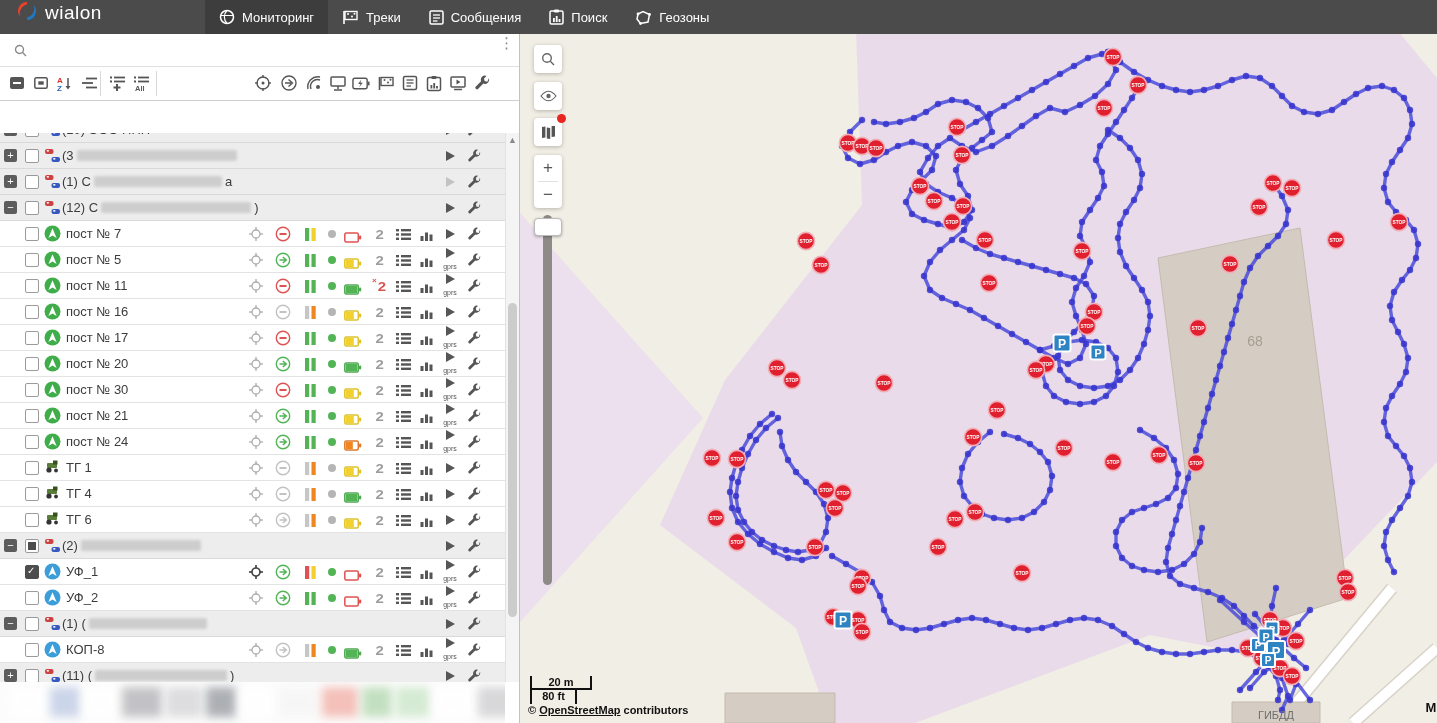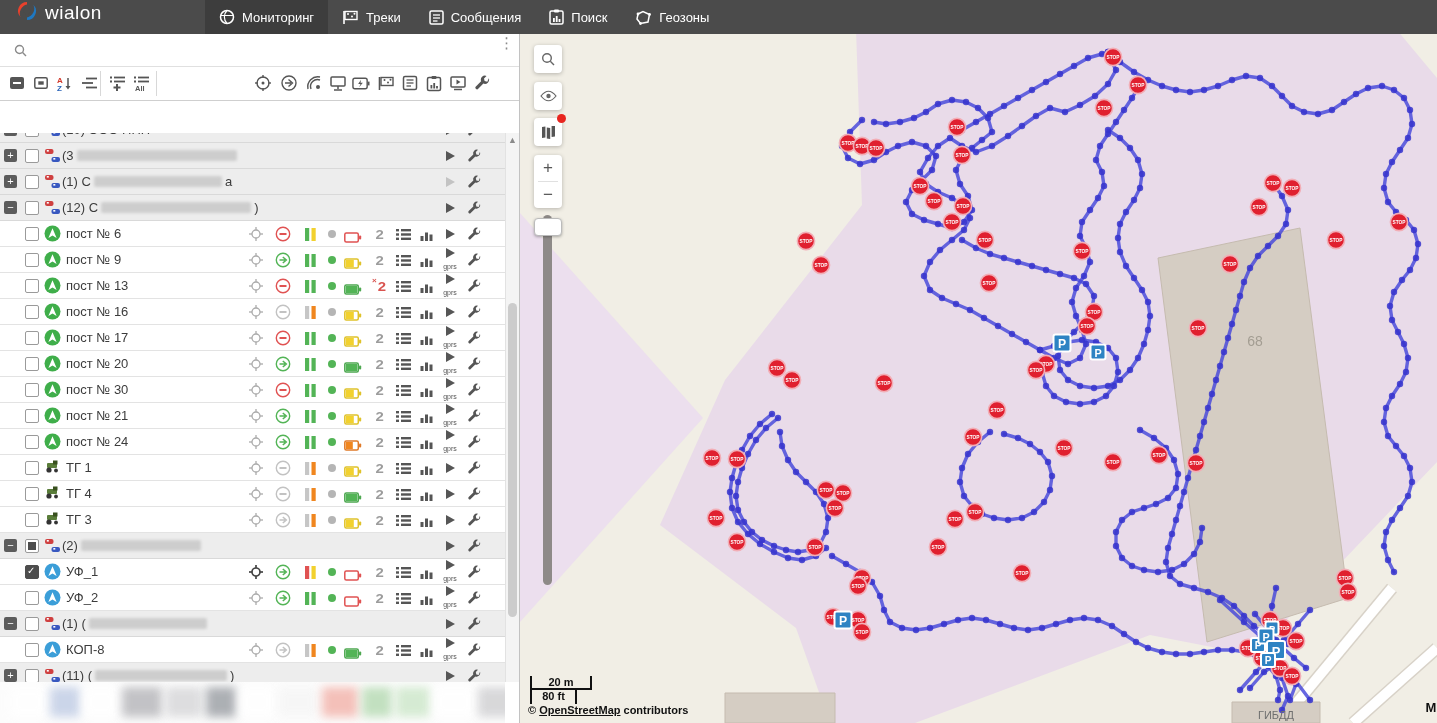--- a/index.html
+++ b/index.html
@@ -372,21 +372,21 @@
               <path d="M13 2.8 a3.7 3.7 0 0 1-4.7 4.7 L3.7 12.1 a1.4 1.4 0 0 1-2-2 L6.3 5.5 a3.7 3.7 0 0 1 4.7-4.7 L8.8 3 l.5 2.4 2.4.5z" fill="#555"></path>
             </svg>
           </span>
         </div>
         <div class="row">
           <div class="cbx "></div>
           <span class="uicon"><svg width="17" height="17" viewBox="0 0 17 17">
               <circle cx="8.5" cy="8.5" r="8" fill="#3fae4a"></circle>
               <path d="M8.5 3.2 L12.6 13 L8.5 10.6 L4.4 13z" fill="#fff"></path>
             </svg></span>
-          <span class="rname">пост № 6</span>
+          <span class="rname">пост № 7</span>
           <span class="ricon" style="left:247px">
             <svg width="16" height="16" viewBox="0 0 16 16">
               <circle cx="8" cy="8" r="4" fill="none" stroke="#ababab" stroke-width="1.3"></circle>
               <line x1="8" y1="1" x2="8" y2="4" stroke="#ababab" stroke-width="1.3"></line>
               <line x1="8" y1="12" x2="8" y2="15" stroke="#ababab" stroke-width="1.3"></line>
               <line x1="1" y1="8" x2="4" y2="8" stroke="#ababab" stroke-width="1.3"></line>
               <line x1="12" y1="8" x2="15" y2="8" stroke="#ababab" stroke-width="1.3"></line>
             </svg>
           </span>
           <span class="ricon" style="left:274px">
@@ -440,21 +440,21 @@
               <path d="M13 2.8 a3.7 3.7 0 0 1-4.7 4.7 L3.7 12.1 a1.4 1.4 0 0 1-2-2 L6.3 5.5 a3.7 3.7 0 0 1 4.7-4.7 L8.8 3 l.5 2.4 2.4.5z" fill="#555"></path>
             </svg>
           </span>
         </div>
         <div class="row">
           <div class="cbx "></div>
           <span class="uicon"><svg width="17" height="17" viewBox="0 0 17 17">
               <circle cx="8.5" cy="8.5" r="8" fill="#3fae4a"></circle>
               <path d="M8.5 3.2 L12.6 13 L8.5 10.6 L4.4 13z" fill="#fff"></path>
             </svg></span>
-          <span class="rname">пост № 9</span>
+          <span class="rname">пост № 5</span>
           <span class="ricon" style="left:247px">
             <svg width="16" height="16" viewBox="0 0 16 16">
               <circle cx="8" cy="8" r="4" fill="none" stroke="#ababab" stroke-width="1.3"></circle>
               <line x1="8" y1="1" x2="8" y2="4" stroke="#ababab" stroke-width="1.3"></line>
               <line x1="8" y1="12" x2="8" y2="15" stroke="#ababab" stroke-width="1.3"></line>
               <line x1="1" y1="8" x2="4" y2="8" stroke="#ababab" stroke-width="1.3"></line>
               <line x1="12" y1="8" x2="15" y2="8" stroke="#ababab" stroke-width="1.3"></line>
             </svg>
           </span>
           <span class="ricon" style="left:274px">
@@ -510,21 +510,21 @@
               <path d="M13 2.8 a3.7 3.7 0 0 1-4.7 4.7 L3.7 12.1 a1.4 1.4 0 0 1-2-2 L6.3 5.5 a3.7 3.7 0 0 1 4.7-4.7 L8.8 3 l.5 2.4 2.4.5z" fill="#555"></path>
             </svg>
           </span>
         </div>
         <div class="row">
           <div class="cbx "></div>
           <span class="uicon"><svg width="17" height="17" viewBox="0 0 17 17">
               <circle cx="8.5" cy="8.5" r="8" fill="#3fae4a"></circle>
               <path d="M8.5 3.2 L12.6 13 L8.5 10.6 L4.4 13z" fill="#fff"></path>
             </svg></span>
-          <span class="rname">пост № 13</span>
+          <span class="rname">пост № 11</span>
           <span class="ricon" style="left:247px">
             <svg width="16" height="16" viewBox="0 0 16 16">
               <circle cx="8" cy="8" r="4" fill="none" stroke="#ababab" stroke-width="1.3"></circle>
               <line x1="8" y1="1" x2="8" y2="4" stroke="#ababab" stroke-width="1.3"></line>
               <line x1="8" y1="12" x2="8" y2="15" stroke="#ababab" stroke-width="1.3"></line>
               <line x1="1" y1="8" x2="4" y2="8" stroke="#ababab" stroke-width="1.3"></line>
               <line x1="12" y1="8" x2="15" y2="8" stroke="#ababab" stroke-width="1.3"></line>
             </svg>
           </span>
           <span class="ricon" style="left:274px">
@@ -1143,21 +1143,21 @@
           </span>
         </div>
         <div class="row">
           <div class="cbx "></div>
           <span class="uicon"><svg width="17" height="15" viewBox="0 0 17 15">
               <rect x="3" y="4" width="10" height="5" rx="1" fill="#5a7d3a"></rect>
               <rect x="9" y="1.5" width="4.5" height="4" fill="#39511f"></rect>
               <circle cx="5" cy="11" r="2.6" fill="#333"></circle>
               <circle cx="12" cy="11.5" r="1.9" fill="#333"></circle>
             </svg></span>
-          <span class="rname">ТГ 3</span>
+          <span class="rname">ТГ 6</span>
           <span class="ricon" style="left:247px">
             <svg width="16" height="16" viewBox="0 0 16 16">
               <circle cx="8" cy="8" r="4" fill="none" stroke="#ababab" stroke-width="1.3"></circle>
               <line x1="8" y1="1" x2="8" y2="4" stroke="#ababab" stroke-width="1.3"></line>
               <line x1="8" y1="12" x2="8" y2="15" stroke="#ababab" stroke-width="1.3"></line>
               <line x1="1" y1="8" x2="4" y2="8" stroke="#ababab" stroke-width="1.3"></line>
               <line x1="12" y1="8" x2="15" y2="8" stroke="#ababab" stroke-width="1.3"></line>
             </svg>
           </span>
           <span class="ricon" style="left:274px">

